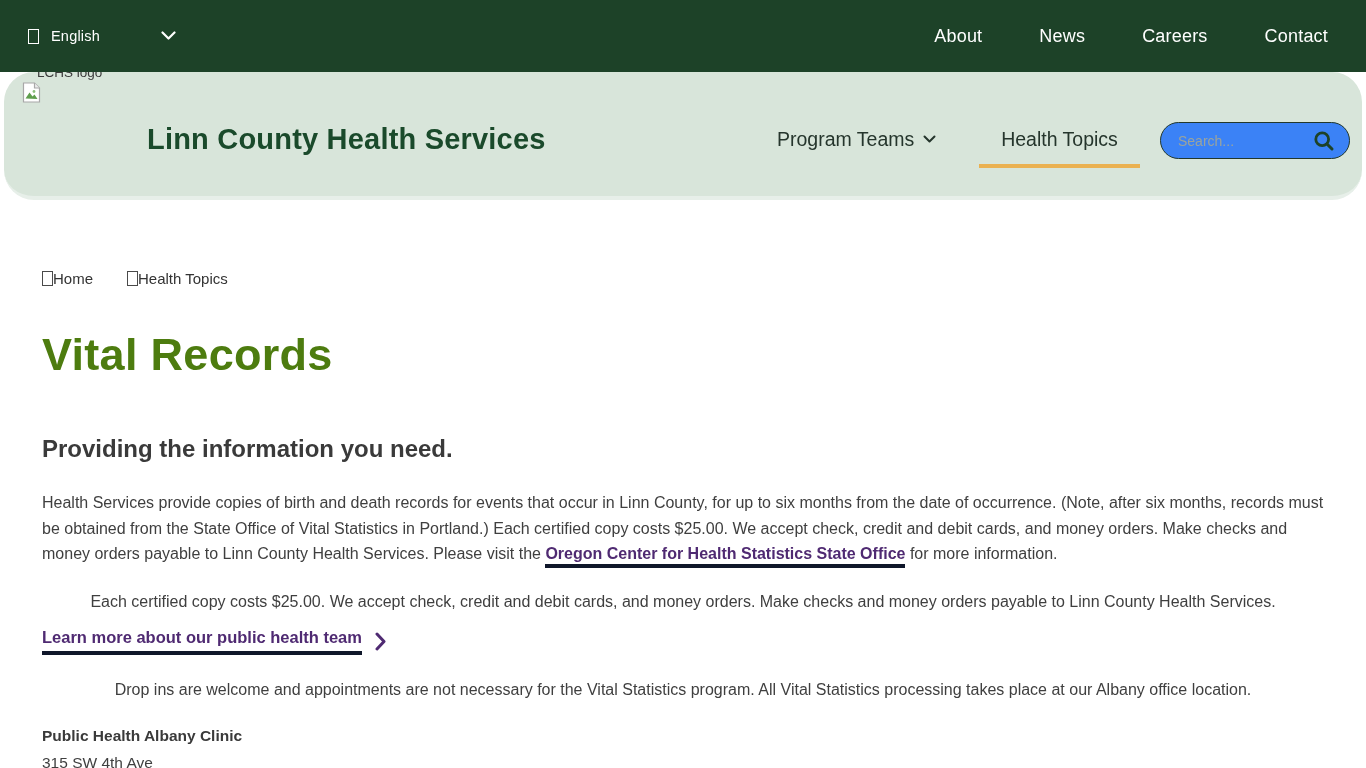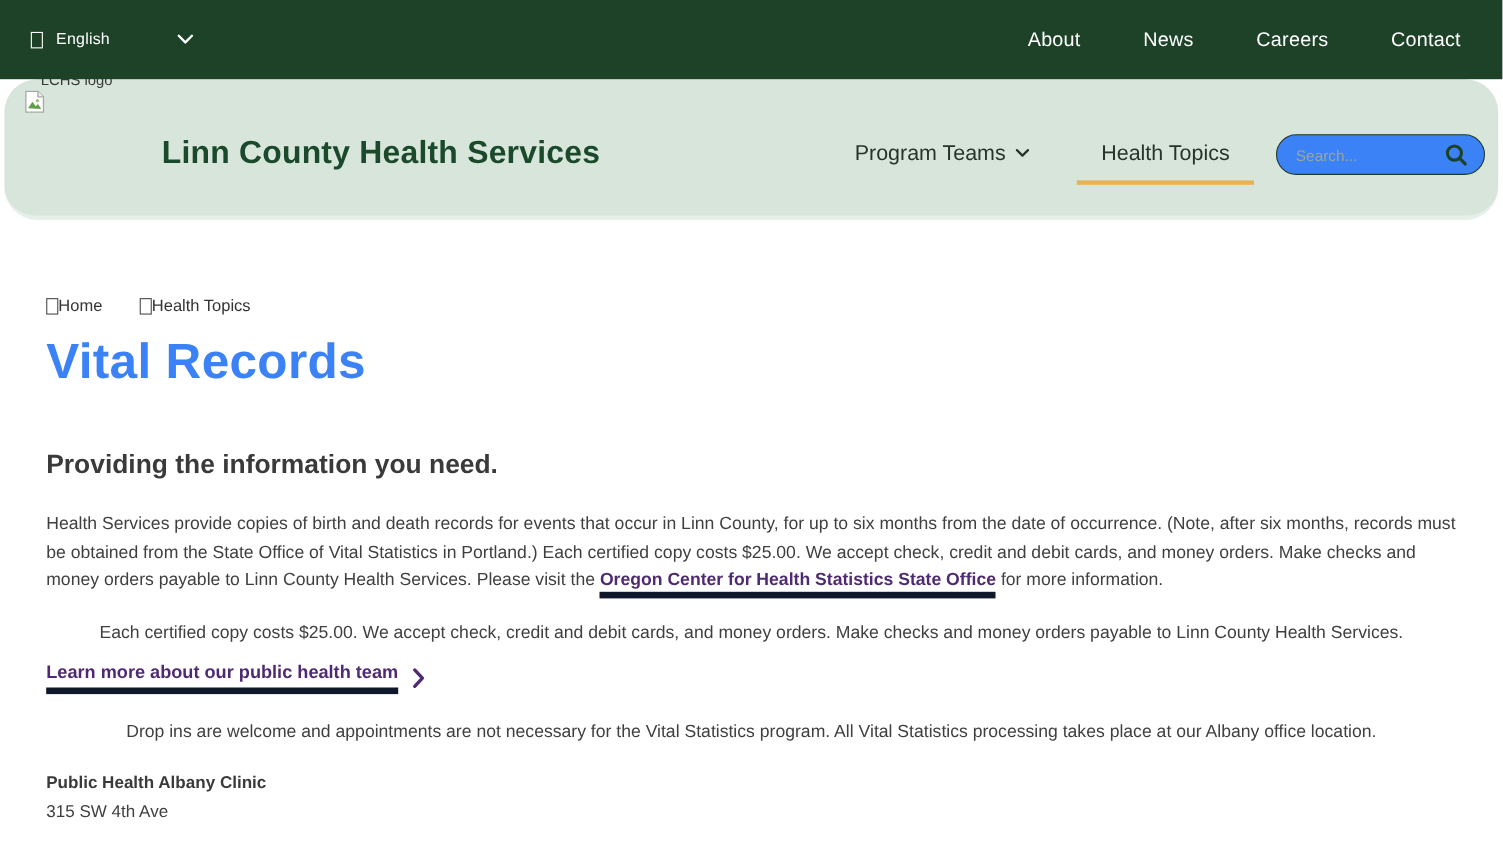--- a/index.html
+++ b/index.html
@@ -72,32 +72,32 @@
   .content { padding:0 42px; color:#3f3f3f; }
   .breadcrumb {
     margin-top:70px; display:flex; align-items:center;
     font-size:15px; color:#333;
   }
   .crumb { display:flex; align-items:center; text-decoration:none; color:#333; }
   .crumb + .crumb { margin-left:34px; }
   .crumb .tofu { border-color:#4a4a4a; }
 
   h1.page-title {
-    margin-top:16px; font-size:45px; font-weight:bold;
-    color:#3b82f6; letter-spacing:.3px;
+    margin-top:42px; font-size:45px; font-weight:bold;
+    color:#4d7c0f; letter-spacing:.3px;
   }
   h2.page-subtitle {
     margin-top:54px; font-size:24px; font-weight:bold; color:#3a3a3a;
   }
   p.body-text { margin-top:27px; font-size:16px; line-height:25.5px; color:#3f3f3f; }
   p.tight { margin-top:22px;text-align:center; }
 
   .inline-link, .cta-link {
     color:#4f2a72; font-weight:bold; text-decoration:none;
-    border-bottom:6px solid #0f172a; padding-bottom:2px;
+    border-bottom:4px solid #0f172a; padding-bottom:2px;
   }
   .cta-row { margin-top:14px; display:flex; align-items:center; }
   .cta-link { font-size:16.5px; padding-bottom:4px; }
   .cta-chevron { margin-left:13px; line-height:0; }
 
   .clinic-name { margin-top:24px; font-size:15.5px; font-weight:bold; color:#3a3a3a; }
   .clinic-address { margin-top:9px; font-size:15.5px; color:#3f3f3f; }
 </style>
 </head>
 <body>

